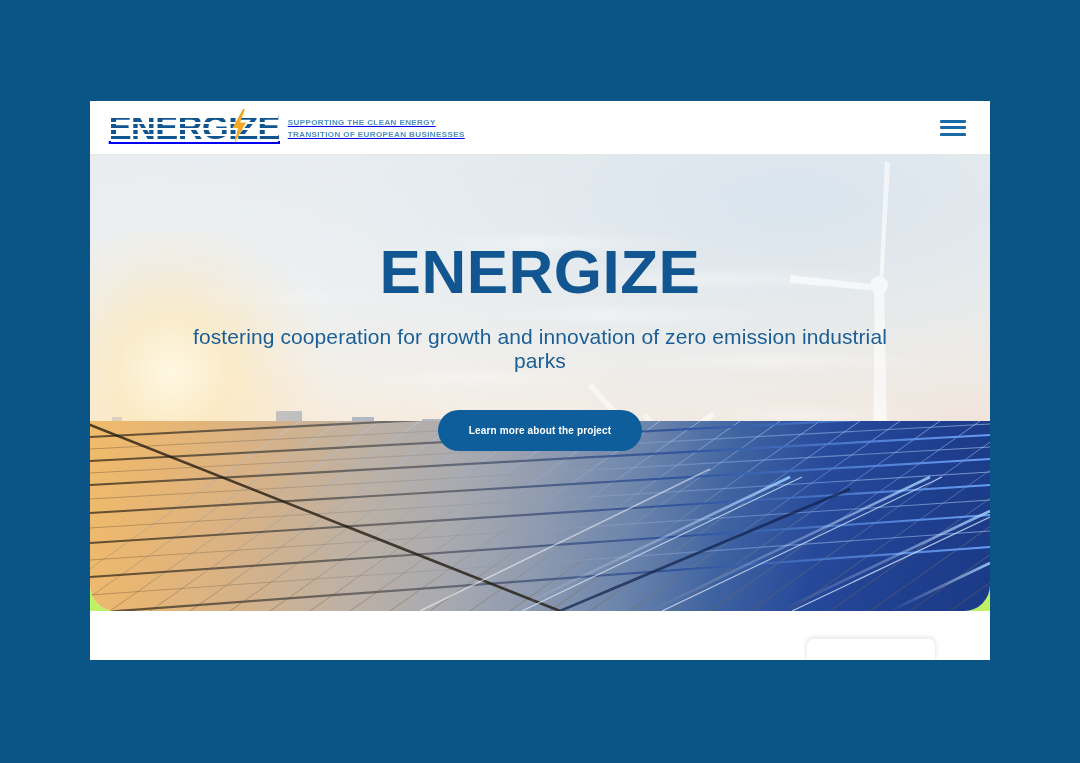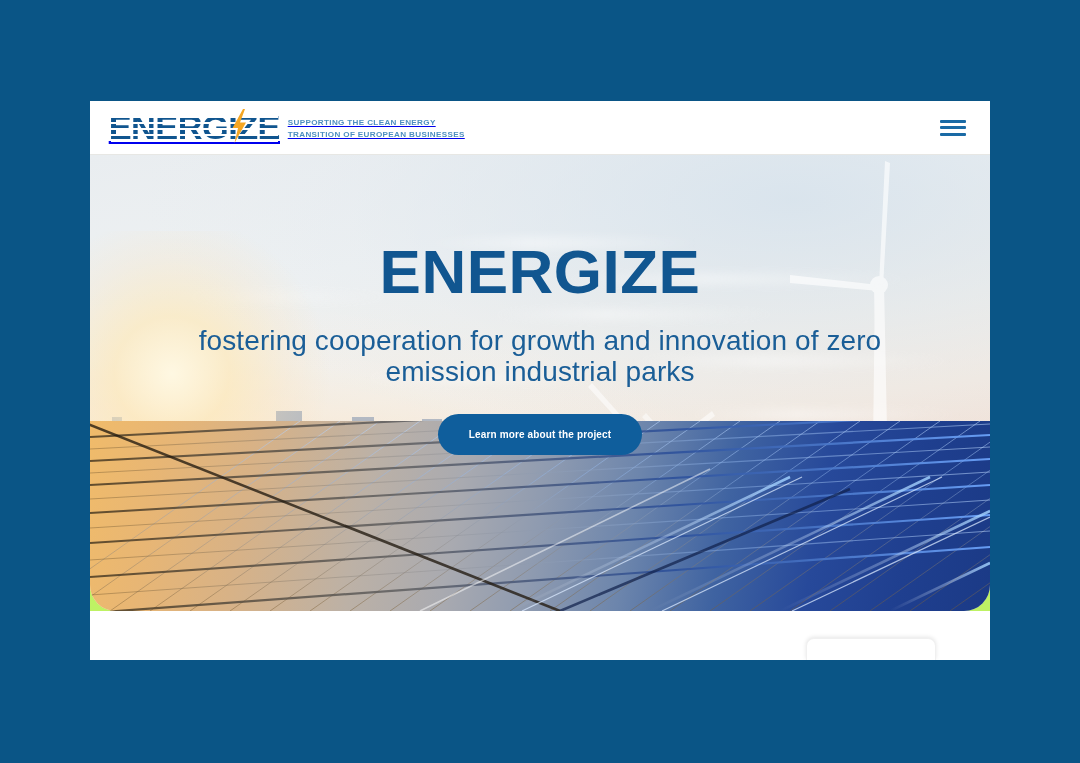--- a/index.html
+++ b/index.html
@@ -146,23 +146,23 @@
   }
   #hero-title {
     margin-top:86px;
     font-size:62px;
     font-weight:bold;
     color:#115690;
     letter-spacing:0.5px;
     line-height:1;
   }
   #hero-subtitle {
-    margin:22px auto 0;
+    margin:22px auto 12px;
     width:730px;
-    font-size:28px;
+    font-size:21px;
     font-weight:normal;
     color:#1a5e97;
     line-height:1.12;
     letter-spacing:0.1px;
   }
   #hero-cta {
     display:inline-block;
     margin-top:26px;
     background:#0f5e9c;
     color:#ffffff;

